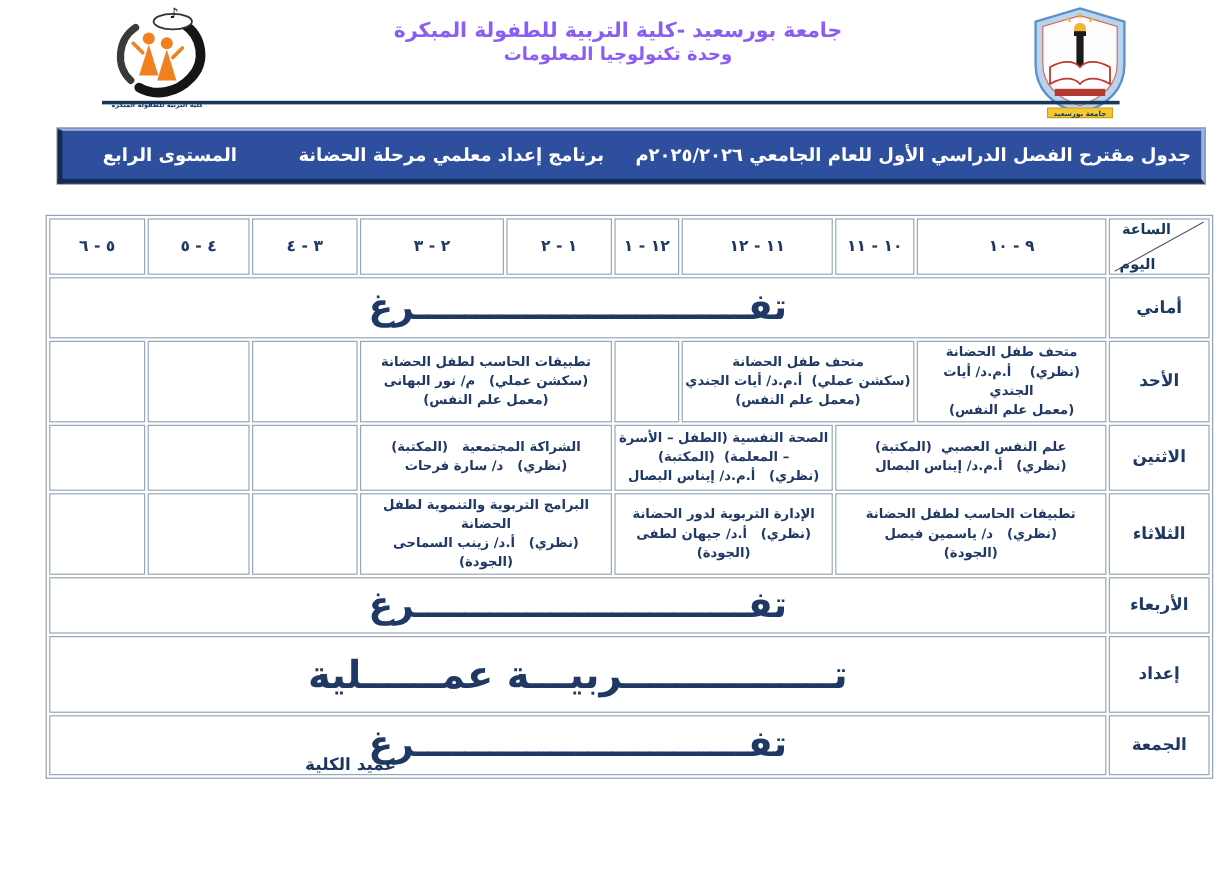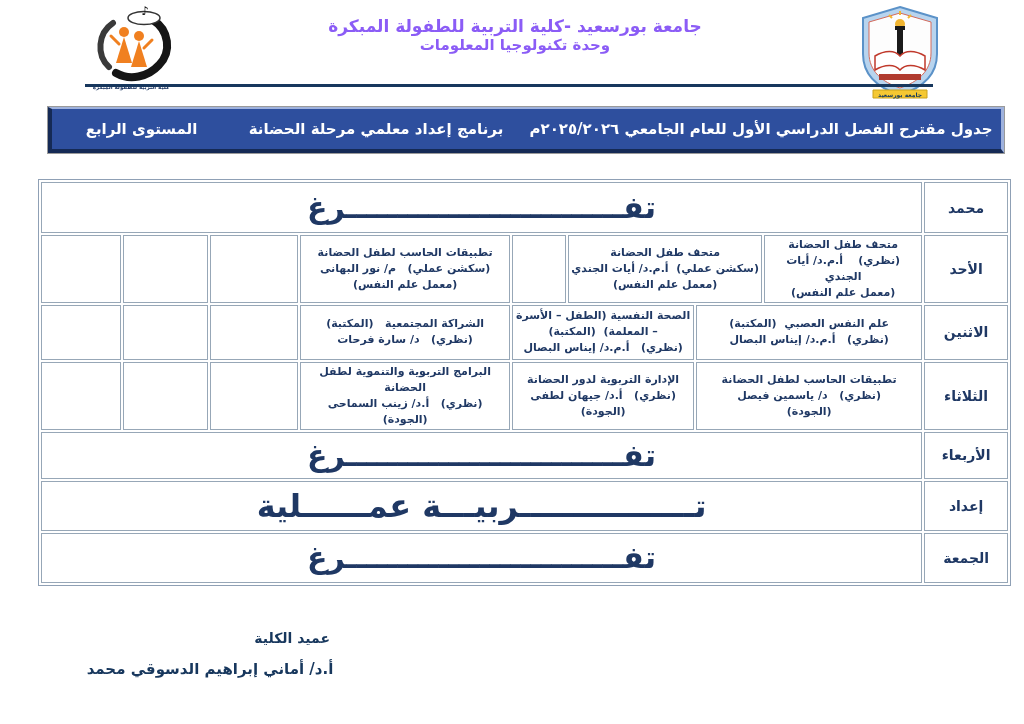--- a/index.html
+++ b/index.html
@@ -47,21 +47,21 @@
   td.course{font-size:11px;font-weight:bold;line-height:1.45;}
   td.course .ln{white-space:normal;}
   td.free{background:#ffff00;font-weight:bold;font-size:30px;color:#101a38;}
   td.practical{background:#ffc000;font-weight:bold;font-size:32px;color:#0d1326;}
   tr.r-head td{height:47px;}
   tr.r-sat td{height:51px;}
   tr.r-sun td{height:57px;}
   tr.r-mon td{height:55px;}
   tr.r-tue td{height:57px;}
   tr.r-wed td{height:47px;}
-  tr.r-thu td{height:50px;}
+  tr.r-thu td{height:64px;}
   tr.r-fri td{height:50px;}
   
   .dean-role{position:absolute;top:630px;left:170px;width:160px;
     font-size:14px;font-weight:bold;color:#17375d;}
   .dean-name{position:absolute;top:660px;left:70px;width:280px;text-align:center;
     font-size:15px;font-weight:bold;color:#17375d;}
 </style>
 </head>
 <body>
 
@@ -120,23 +120,41 @@
         <col style="width:126px">
       <col style="width:54px">
         <col style="width:88px">
         <col style="width:120px">
         <col style="width:88px">
       <col style="width:85px">
         <col style="width:80px">
     </colgroup>
 
     <tbody>
+        <tr class="r-head">
+      <td class="corner">
+        <svg viewBox="0 0 84 45" preserveAspectRatio="none">
+          <line x1="4" y1="43" x2="80" y2="2" stroke="#5a5a6e" stroke-width="1"></line>
+        </svg>
+        <span class="corner-top">الساعة</span>
+        <span class="corner-bottom">اليوم</span>
+      </td>
+      <td class="hd">٩ - ١٠</td>
+      <td class="hd">١٠ - ١١</td>
+      <td class="hd">١١ - ١٢</td>
+      <td class="hd">١٢ - ١</td>
+      <td class="hd">١ - ٢</td>
+      <td class="hd">٢ - ٣</td>
+      <td class="hd">٣ - ٤</td>
+      <td class="hd">٤ - ٥</td>
+      <td class="hd">٥ - ٦</td>
+    </tr>
 
     <tr class="r-sat">
-      <td class="day">محمد</td>
+      <td class="day">أماني</td>
       <td class="free" colspan="9">تفـــــــــــــــــــــــــــرغ</td>
     </tr>
 
     <tr class="r-sun">
       <td class="day">الأحد</td>
       <td class="course">
         <div class="ln">متحف طفل الحضانة</div>
         <div class="ln">(نظري)&nbsp;&nbsp;&nbsp;&nbsp;أ.م.د/ أيات الجندي</div>
         <div class="ln">(معمل علم النفس)</div>
       </td>
@@ -208,15 +226,14 @@
     </tr>
 
     <tr class="r-fri">
       <td class="day">الجمعة</td>
       <td class="free" colspan="9">تفـــــــــــــــــــــــــــرغ</td>
     </tr>
   </tbody>
     </table>
 
   <div class="dean-role">عميد الكلية</div>
-  <div class="dean-name">أ.د/ أماني إبراهيم الدسوقي محمد</div>
 
 </div>
 
 </body></html>

